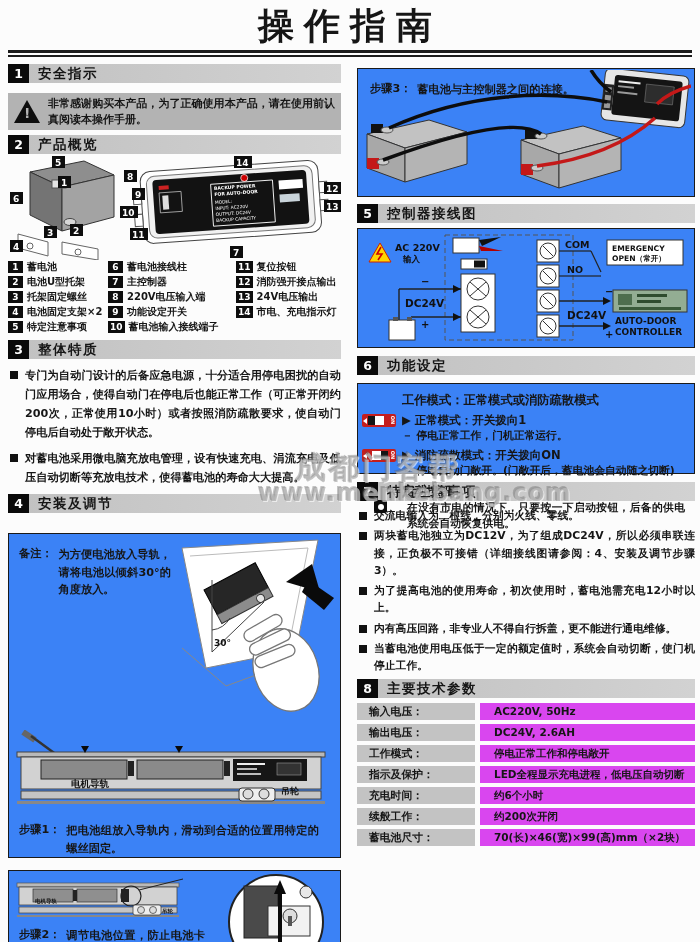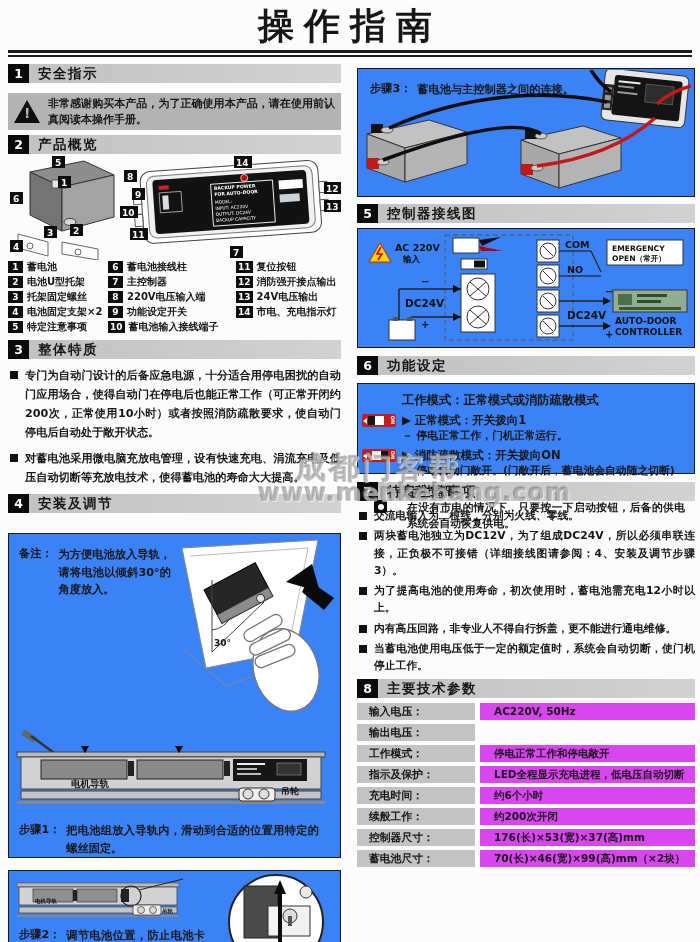--- a/index.html
+++ b/index.html
@@ -577,40 +577,37 @@
       <span class="t">主要技术参数</span>
     </div>
 
     <div class="spec">
       <div class="spec-row">
           <span class="spec-label">输入电压：</span>
           <span class="spec-value">AC220V, 50Hz</span>
         </div>
       <div class="spec-row">
           <span class="spec-label">输出电压：</span>
+          <span class="spec-value">DC24V, 2.6AH</span>
         </div>
       <div class="spec-row">
           <span class="spec-label">工作模式：</span>
           <span class="spec-value">停电正常工作和停电敞开</span>
         </div>
       <div class="spec-row">
           <span class="spec-label">指示及保护：</span>
           <span class="spec-value">LED全程显示充电进程，低电压自动切断</span>
         </div>
       <div class="spec-row">
           <span class="spec-label">充电时间：</span>
           <span class="spec-value">约6个小时</span>
         </div>
       <div class="spec-row">
           <span class="spec-label">续般工作：</span>
           <span class="spec-value">约200次开闭</span>
         </div>
       <div class="spec-row">
-          <span class="spec-label">控制器尺寸：</span>
-          <span class="spec-value">176(长)×53(宽)×37(高)mm</span>
-        </div>
-      <div class="spec-row">
           <span class="spec-label">蓄电池尺寸：</span>
           <span class="spec-value">70(长)×46(宽)×99(高)mm（×2块）</span>
         </div>
     </div>
   </div>
 </div>
 
 </body></html>

